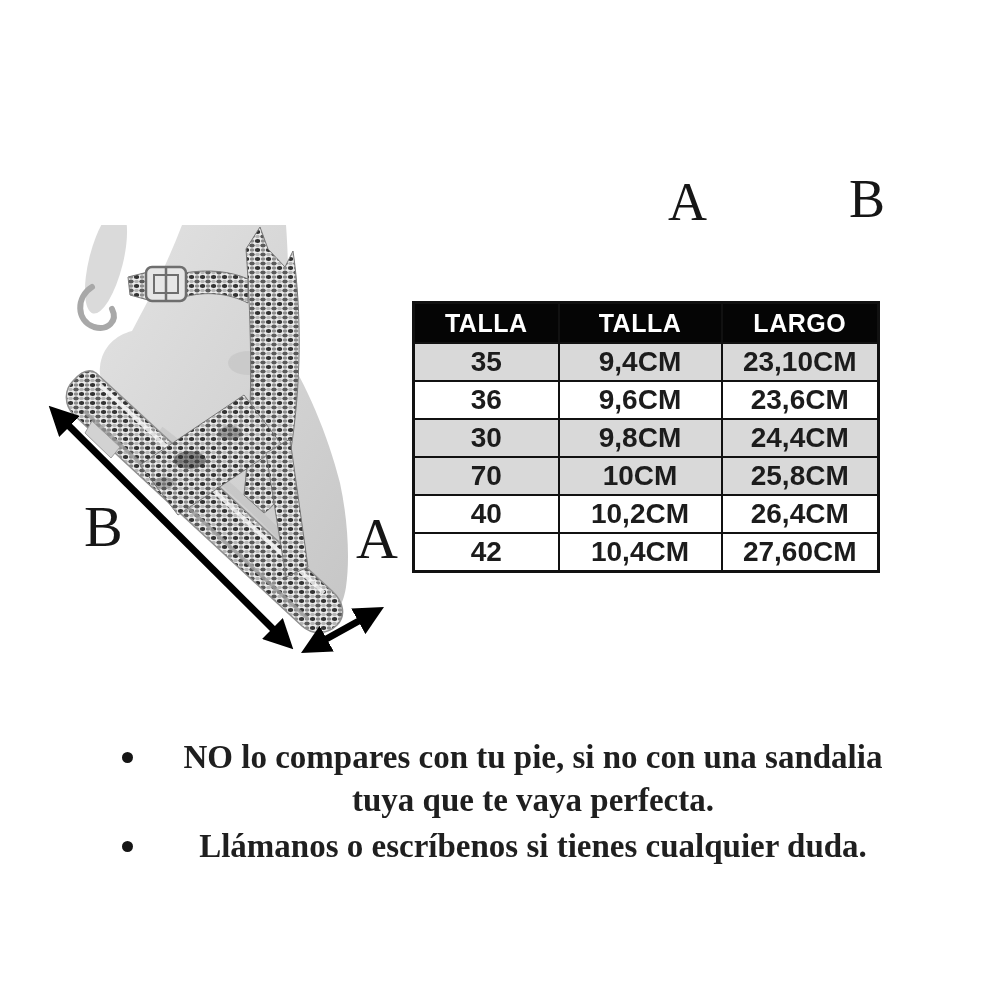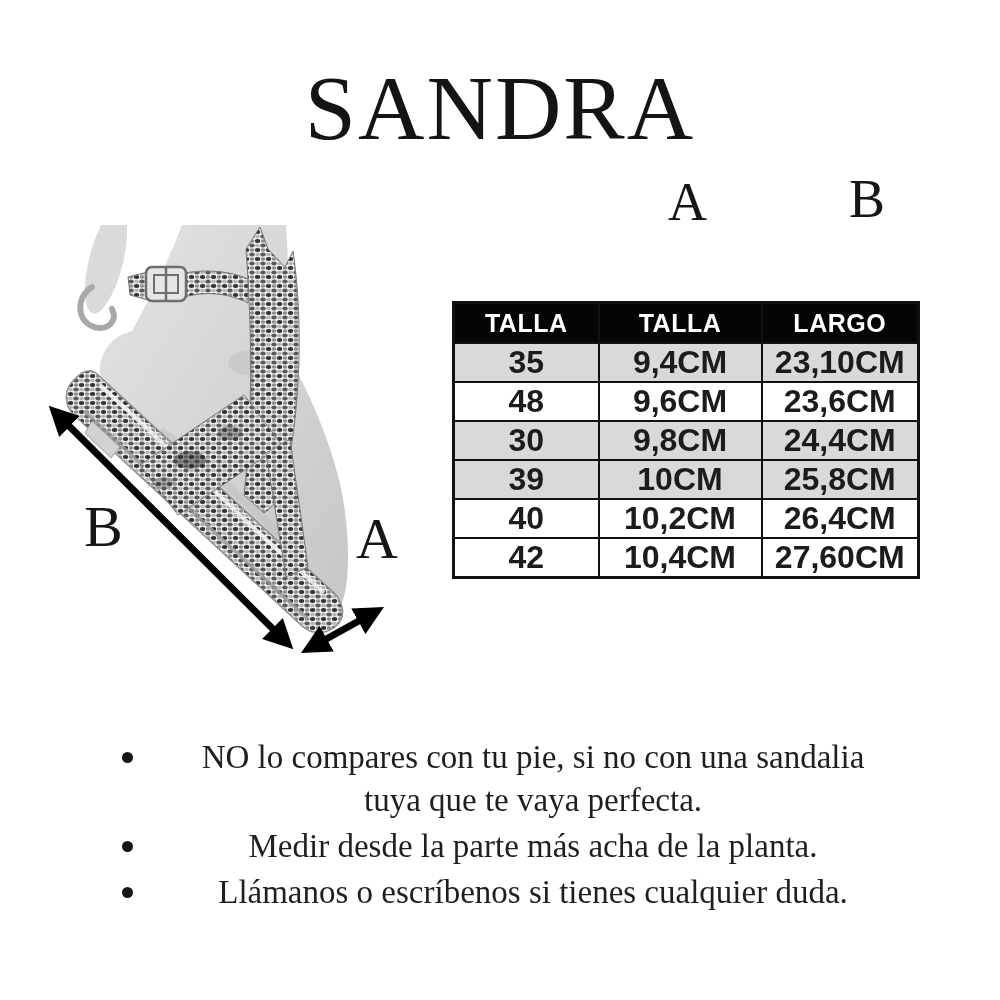--- a/index.html
+++ b/index.html
@@ -15,50 +15,49 @@
   
   .letter { position:absolute; line-height:1; color:#161616; font-weight:400; }
   .letter.top-a { left:668px; top:175px; font-size:54px; }
   .letter.top-b { left:849px; top:172px; font-size:54px; }
   .letter.diag-b { left:84px;  top:498px; font-size:58px; }
   .letter.diag-a { left:356px; top:510px; font-size:58px; }
   
   .photo { position:absolute; left:40px; top:225px; width:360px; height:440px; }
   
   table.size {
-    position:absolute; left:452px; top:301px; width:465px;
+    position:absolute; left:412px; top:301px; width:465px;
     border-collapse:collapse; table-layout:fixed;
     font-family:"Liberation Sans", sans-serif;
     border:3px solid #111111;
   }
   table.size th {
     background:#050505; color:#ffffff; font-size:25px; font-weight:bold;
     height:38px; text-align:center; border:2px solid #111111; letter-spacing:0.5px; padding:0;
   }
   table.size td {
-    background:#ffffff; color:#1c1c1c; font-size:32px; font-weight:bold;
+    background:#ffffff; color:#1c1c1c; font-size:28px; font-weight:bold;
     height:36px; text-align:center; border:2px solid #111111; padding:0;
   }
   table.size tr.alt td { background:#d9d9d9; }
   
   .notes { position:absolute; left:100px; top:736px; width:812px; color:#1f1f1f; }
-  .note { display:flex; margin-bottom:3px; }
+  .note { display:flex; margin-bottom:3px;font-weight:bold; }
   .note .dot-col { width:54px; display:flex; justify-content:center; }
   .note .dot {
     width:11px; height:11px; border-radius:50%; background:#151515; margin-top:16px;
   }
   .note .txt { flex:1; text-align:center; font-size:33px; line-height:1.3; }
   .note .txt span { display:block; white-space:nowrap; }
 </style>
 </head>
 <body>
 
 <div class="canvas">
 
-  <div class="title">SANDRA</div>
 
   <div class="letter top-a">A</div>
   <div class="letter top-b">B</div>
 
   <div class="photo">
     <svg viewBox="0 0 360 440" width="360" height="440">
       <defs>
         <pattern id="snk" width="11" height="9" patternUnits="userSpaceOnUse">
           <rect width="11" height="9" fill="#ededed"></rect>
           <ellipse cx="3" cy="2.5" rx="2.7" ry="2" fill="#5a5a5a"></ellipse>
@@ -150,31 +149,31 @@
         <th>LARGO</th>
       </tr>
     </thead>
     <tbody>
       <tr class="alt">
         <td>35</td>
         <td>9,4CM</td>
         <td>23,10CM</td>
       </tr>
       <tr>
-        <td>48</td>
+        <td>36</td>
         <td>9,6CM</td>
         <td>23,6CM</td>
       </tr>
       <tr class="alt">
         <td>30</td>
         <td>9,8CM</td>
         <td>24,4CM</td>
       </tr>
       <tr class="alt">
-        <td>39</td>
+        <td>70</td>
         <td>10CM</td>
         <td>25,8CM</td>
       </tr>
       <tr>
         <td>40</td>
         <td>10,2CM</td>
         <td>26,4CM</td>
       </tr>
       <tr>
         <td>42</td>
@@ -192,26 +191,18 @@
       <div class="txt">
         <span>NO lo compares con tu pie, si no con una sandalia</span>
         <span>tuya que te vaya perfecta.</span>
       </div>
     </div>
     <div class="note">
       <div class="dot-col">
           <div class="dot"></div>
         </div>
       <div class="txt">
-        <span>Medir desde la parte más acha de la planta.</span>
-      </div>
-    </div>
-    <div class="note">
-      <div class="dot-col">
-          <div class="dot"></div>
-        </div>
-      <div class="txt">
         <span>Llámanos o escríbenos si tienes cualquier duda.</span>
       </div>
     </div>
   </div>
 
 </div>
 
 </body></html>

